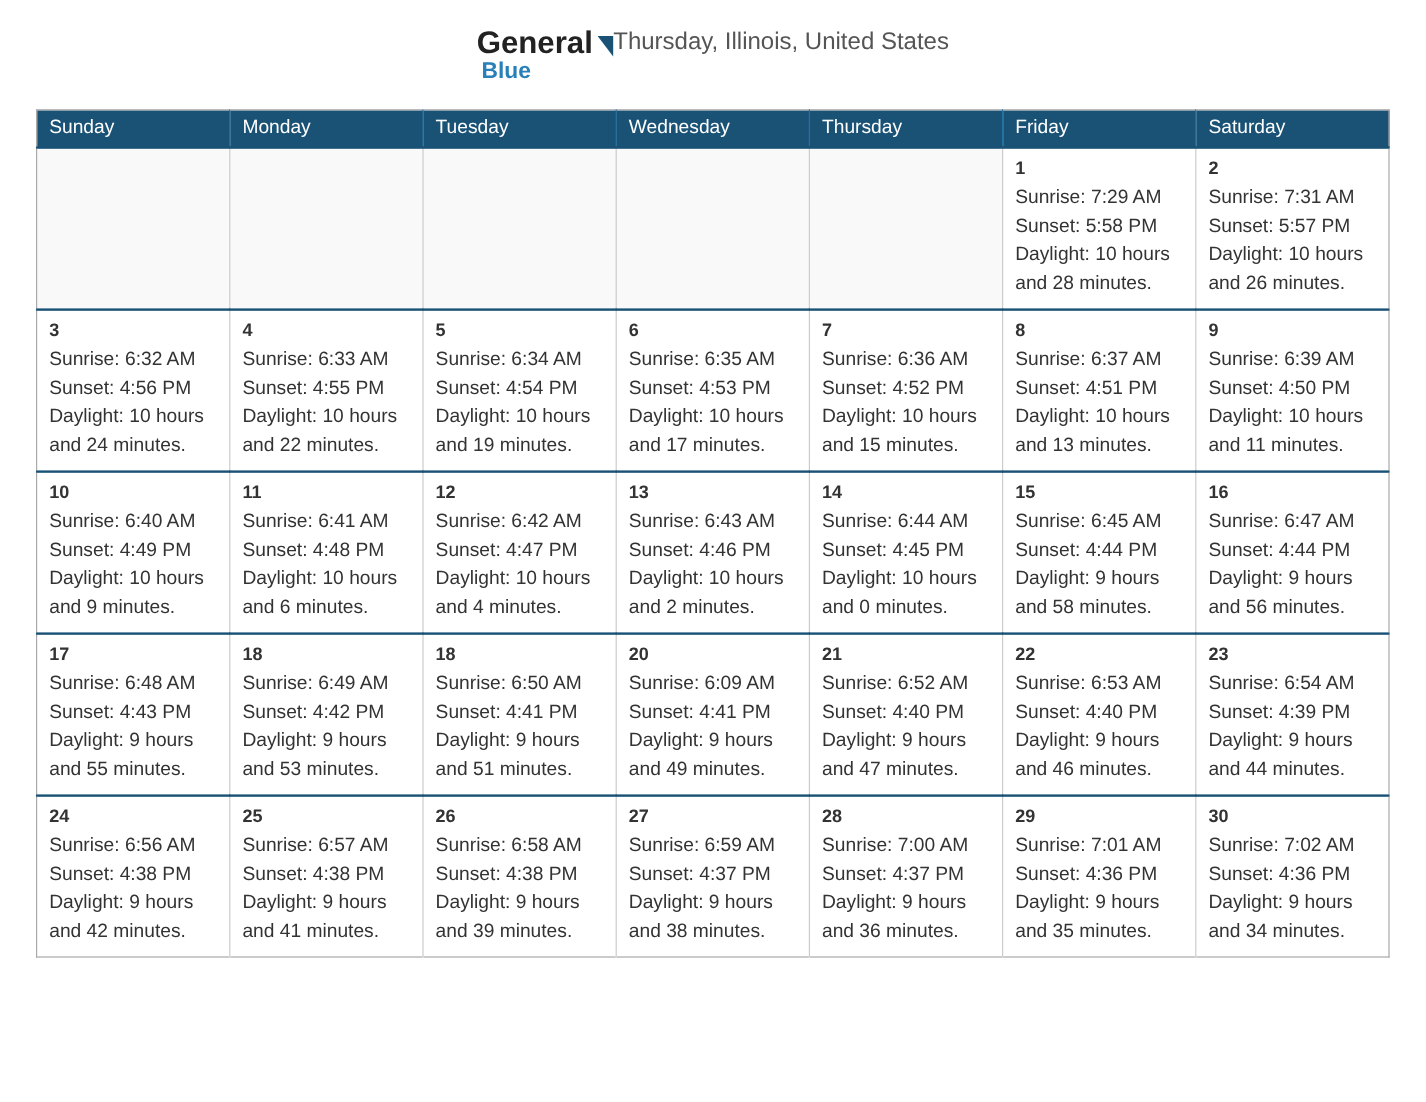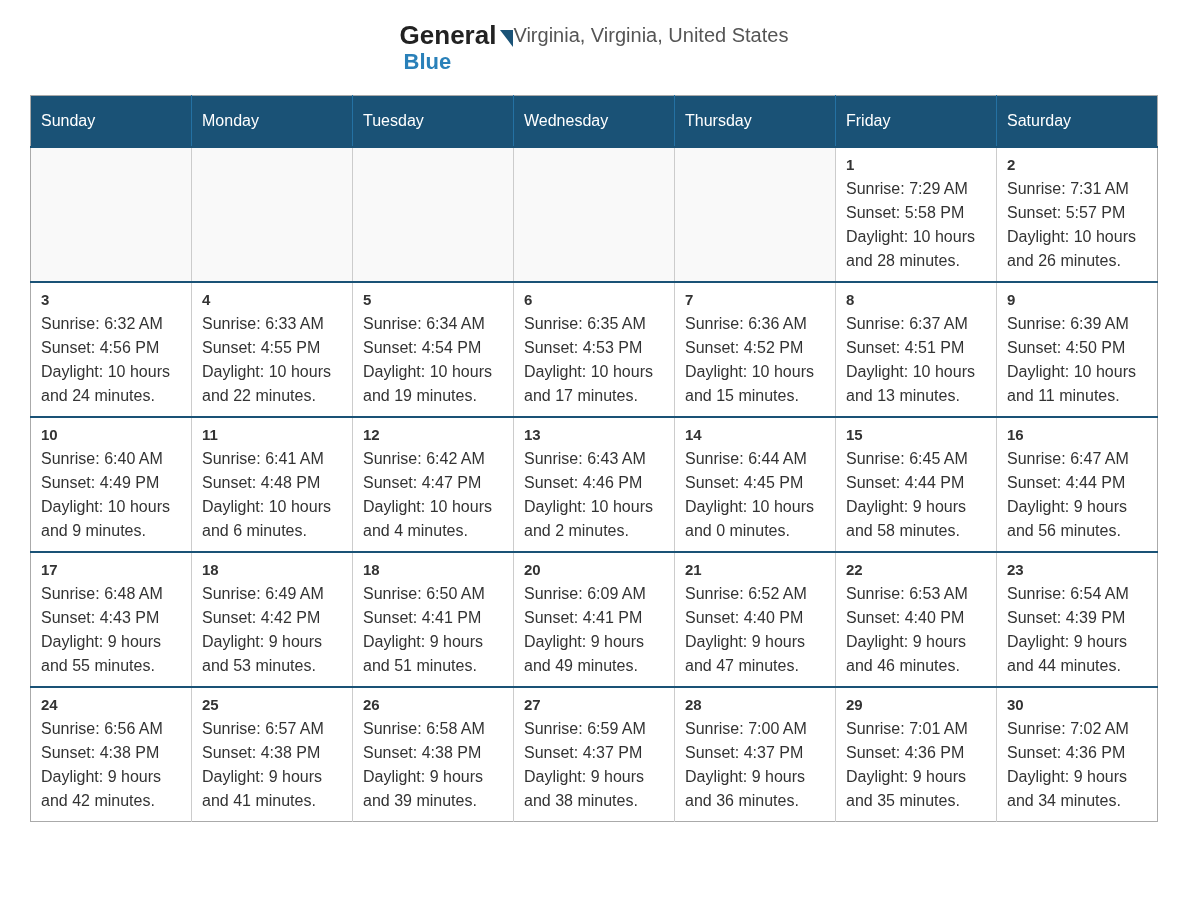--- a/index.html
+++ b/index.html
@@ -25,21 +25,21 @@
     .logo-text {
       display: flex;
       align-items: center;
     }
     .logo-general {
       font-size: 26px;
       font-weight: bold;
       color: #222;
     }
     .logo-blue {
-      font-size: 22px;
+      font-size: 19px;
       font-weight: bold;
       color: #2980b9;
       margin-top: -2px;
     }
     .title-section {
       text-align: right;
     }
     .title-section h1 {
       font-size: 48px;
       font-weight: normal;
@@ -54,21 +54,21 @@
     }
     .calendar {
       width: 100%;
       border-collapse: collapse;
       border: 1px solid #aaa;
     }
     .calendar thead th {
       background-color: #1a5276;
       color: #fff;
       text-align: left;
-      padding: 16px 10px;
+      padding: 6px 10px;
       font-size: 16px;
       font-weight: normal;
       border-right: 1px solid #2471a3;
     }
     .calendar thead th:last-child {
       border-right: none;
       margin-left: 40px;
     }
     .calendar tbody tr {
       border-top: 2px solid #1a5276;
@@ -107,21 +107,21 @@
   <div class="logo">
     <div class="logo-text">
       <span class="logo-general">General</span>
       <div style="display:inline-flex; flex-direction:column; margin-left:2px; margin-top:6px;">
         <div style="width:0; height:0; border-left:13px solid transparent; border-right:0; border-top:17px solid #1a5276; margin-left:2px;"></div>
       </div>
     </div>
     <span class="logo-blue" style="margin-left:4px;">Blue</span>
   </div>
   <div class="title-section">
-    <h2>Virginia, Virginia, United States</h2>
+    <h2>Thursday, Illinois, United States</h2>
   </div>
 </div>
 
 <table class="calendar">
   <thead>
     <tr>
     <th>Sunday</th>
         <th>Monday</th>
         <th>Tuesday</th>
         <th>Wednesday</th>

